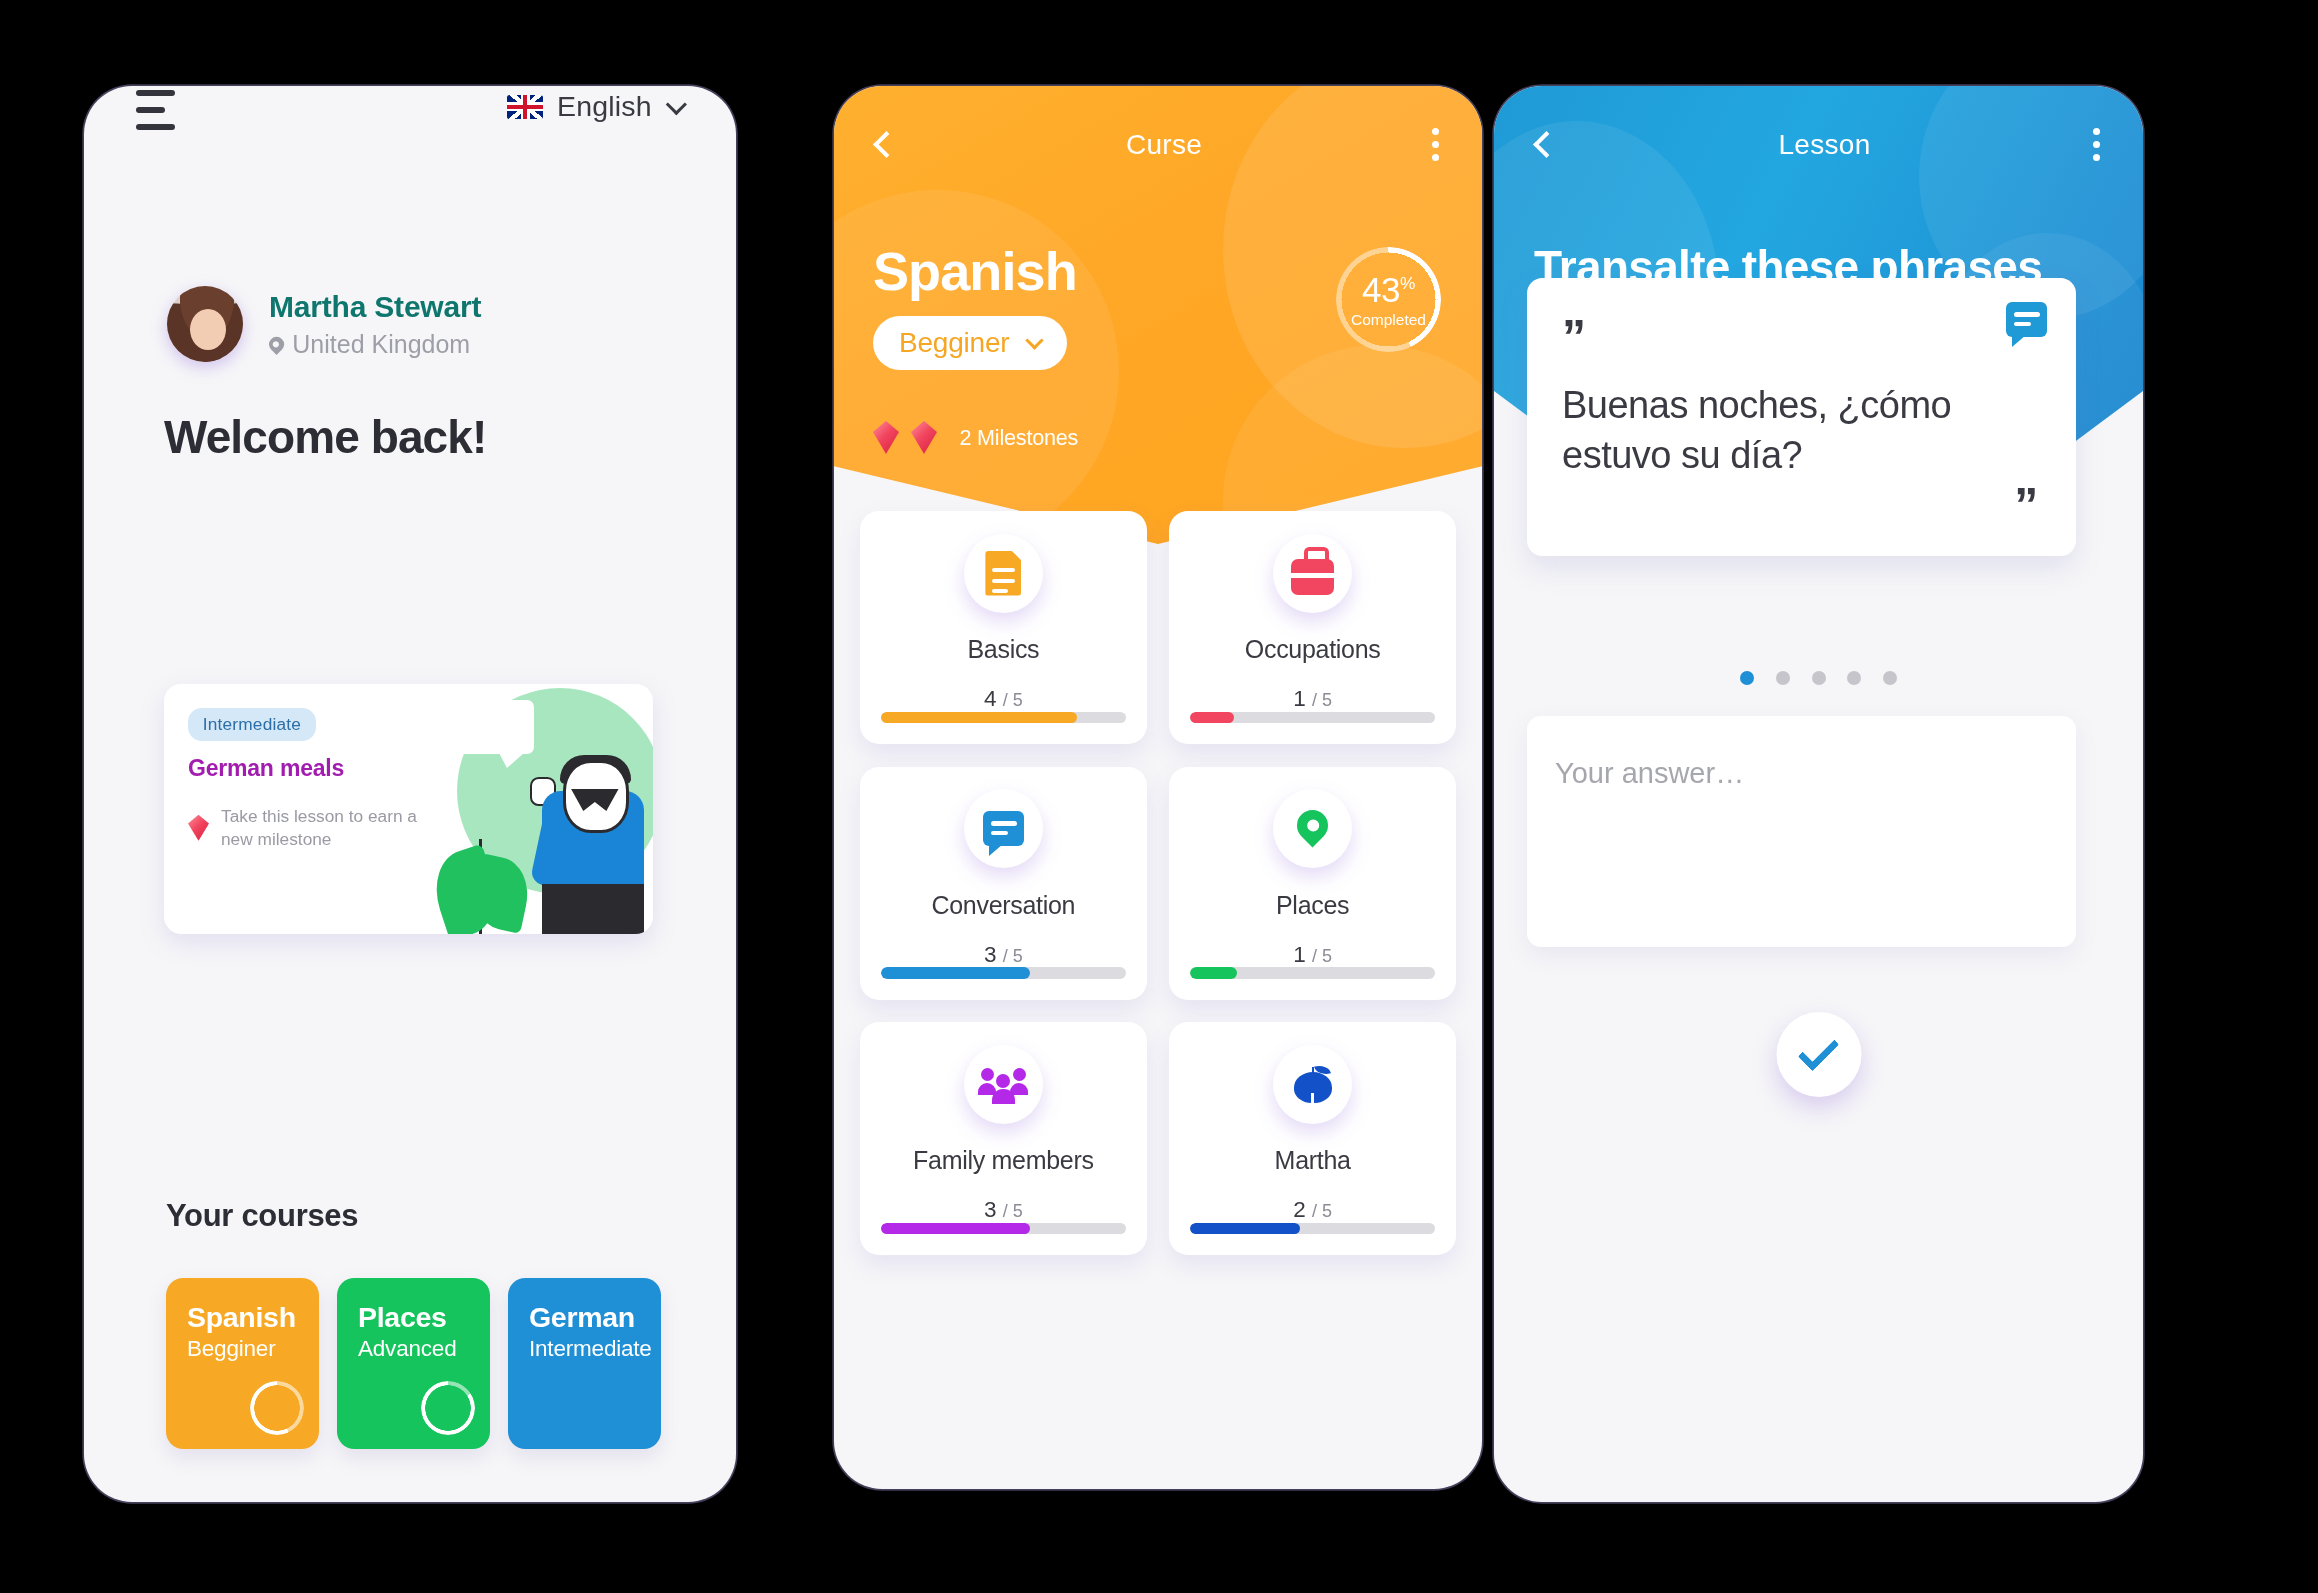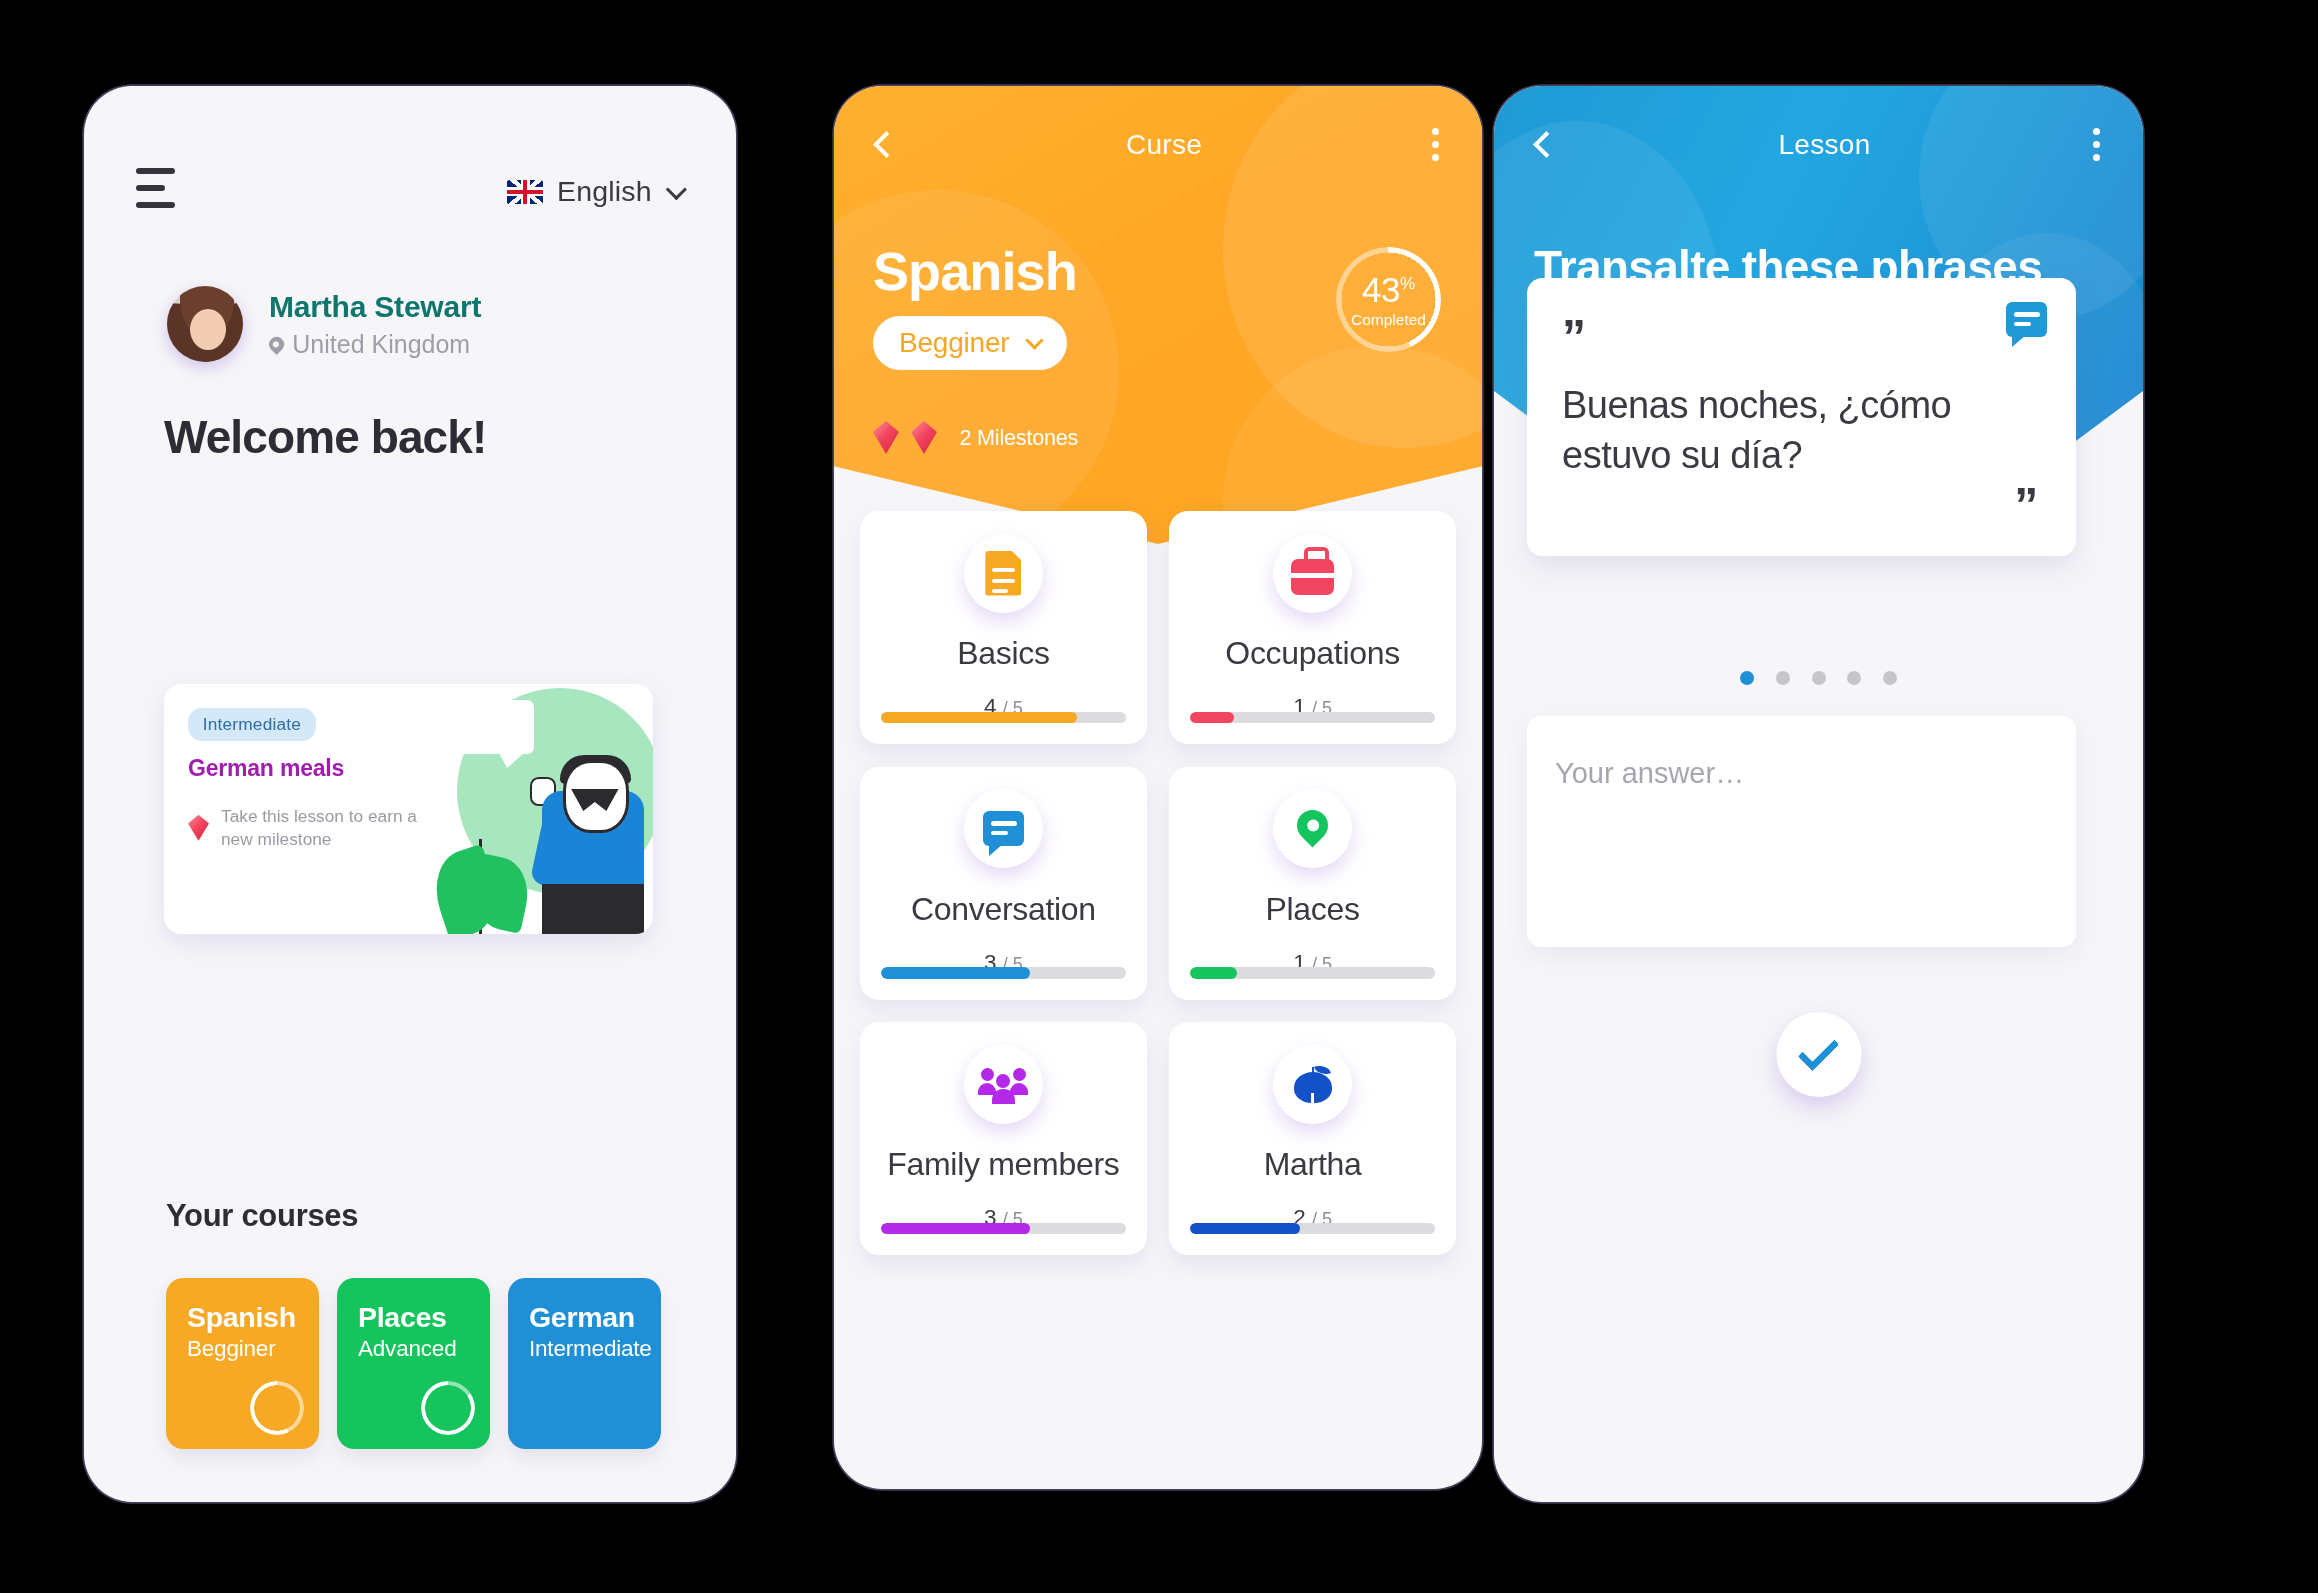--- a/index.html
+++ b/index.html
@@ -19,22 +19,22 @@
     background: #f6f6f8;
     box-shadow: 0 0 0 1.7px rgba(150,140,200,.45);
   }
   #phone1 { left: 84px;  top: 86px; width: 652px;  height: 1416px; }
   #phone2 { left: 834px; top: 86px; width: 648px;  height: 1403px; }
   #phone3 { left: 1494px;top: 86px; width: 649px;  height: 1416px; }
 
   
   .p1-top {
     position: absolute; left: 0; top: 0; width: 100%; height: 138px;
-    display: flex; align-items: flex-end; justify-content: space-between;
-    padding: 16px 52px;
+    display: flex; align-items: flex-start; justify-content: space-between;
+    padding: 4px 52px;
   }
   .hamburger { display: flex; flex-direction: column; gap: 11.2px; cursor: pointer; }
   .hamburger i { display: block; height: 6px; border-radius: 3.5px; background: #34343c; }
   .hamburger i:nth-child(1) { width: 39px; }
   .hamburger i:nth-child(2) { width: 28.5px; }
   .hamburger i:nth-child(3) { width: 39px; }
 
   .lang { display: flex; align-items: center; gap: 14px; cursor: pointer; }
   .flag {
     width: 36px; height: 24px; border-radius: 2.6px; position: relative; overflow: hidden;
@@ -196,21 +196,21 @@
   .lcard {
     background:#fff; border-radius: 19px; height: 233px; position: relative;
     padding-top: 22.5px; text-align:center;
     box-shadow: 0 10.4px 22.5px rgba(130,110,200,.13);
   }
   .icon-circle {
     width: 79px; height: 79px; border-radius: 50%; margin: 0 auto;
     background: #fff; box-shadow: 0 8.6px 19px rgba(150,110,220,.26);
     display:flex; align-items:center; justify-content:center;
   }
-  .lcard .ltitle { margin-top: 22.5px; font-size: 32px; color: #3a3a42; letter-spacing:-0.3px; }
+  .lcard .ltitle { margin-top: 22.5px; font-size: 25px; color: #3a3a42; letter-spacing:-0.3px; }
   .lcard .lcount { margin-top: 22px; font-size: 22.5px; color: #3a3a42; }
   .lcard .lcount i { font-style: normal; font-size: 18px; color:#8b8b95; }
   .bar { position:absolute; left: 21px; right: 21px; bottom: 21px; height: 11.2px; border-radius: 7px; background:#dcdce0; overflow:hidden; }
   .bar span { display:block; height:100%; border-radius: 7px; }
 
   
   .ic { display:block; }
   .ic-doc { width: 36px; height: 45px; background: currentColor; border-radius: 3.5px; position: relative; clip-path: polygon(0 0, 72% 0, 100% 22%, 100% 100%, 0 100%); }
   .ic-doc i { position:absolute; left: 7px; width: 22.5px; height: 4.3px; border-radius:2.6px; background:#fff; }
   .ic-doc i:nth-child(1){ top: 17.3px; } .ic-doc i:nth-child(2){ top: 28px; } .ic-doc i:nth-child(3){ top: 38px; width: 15.5px; }

